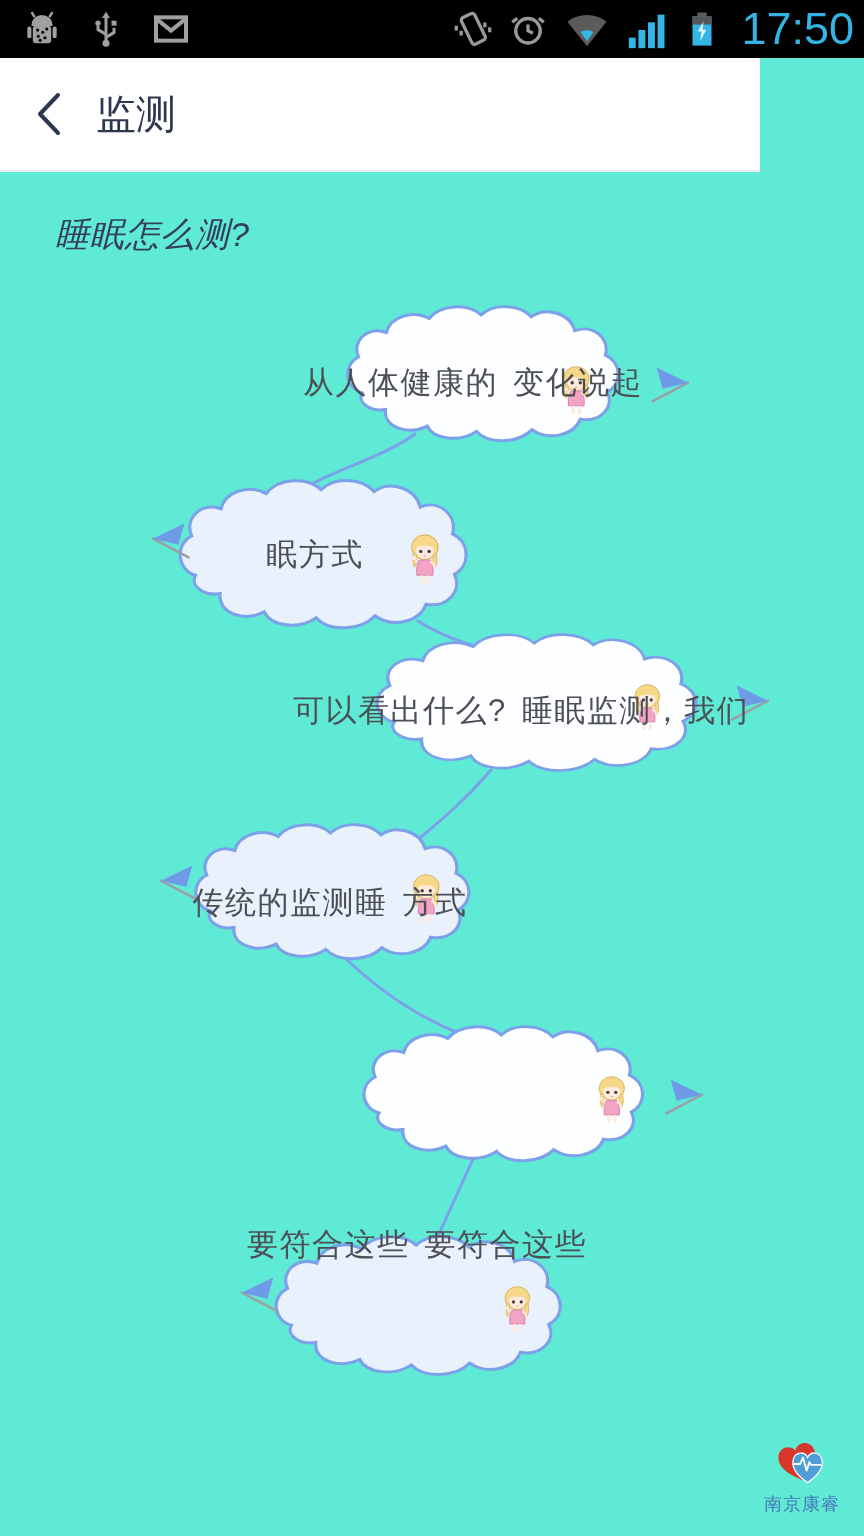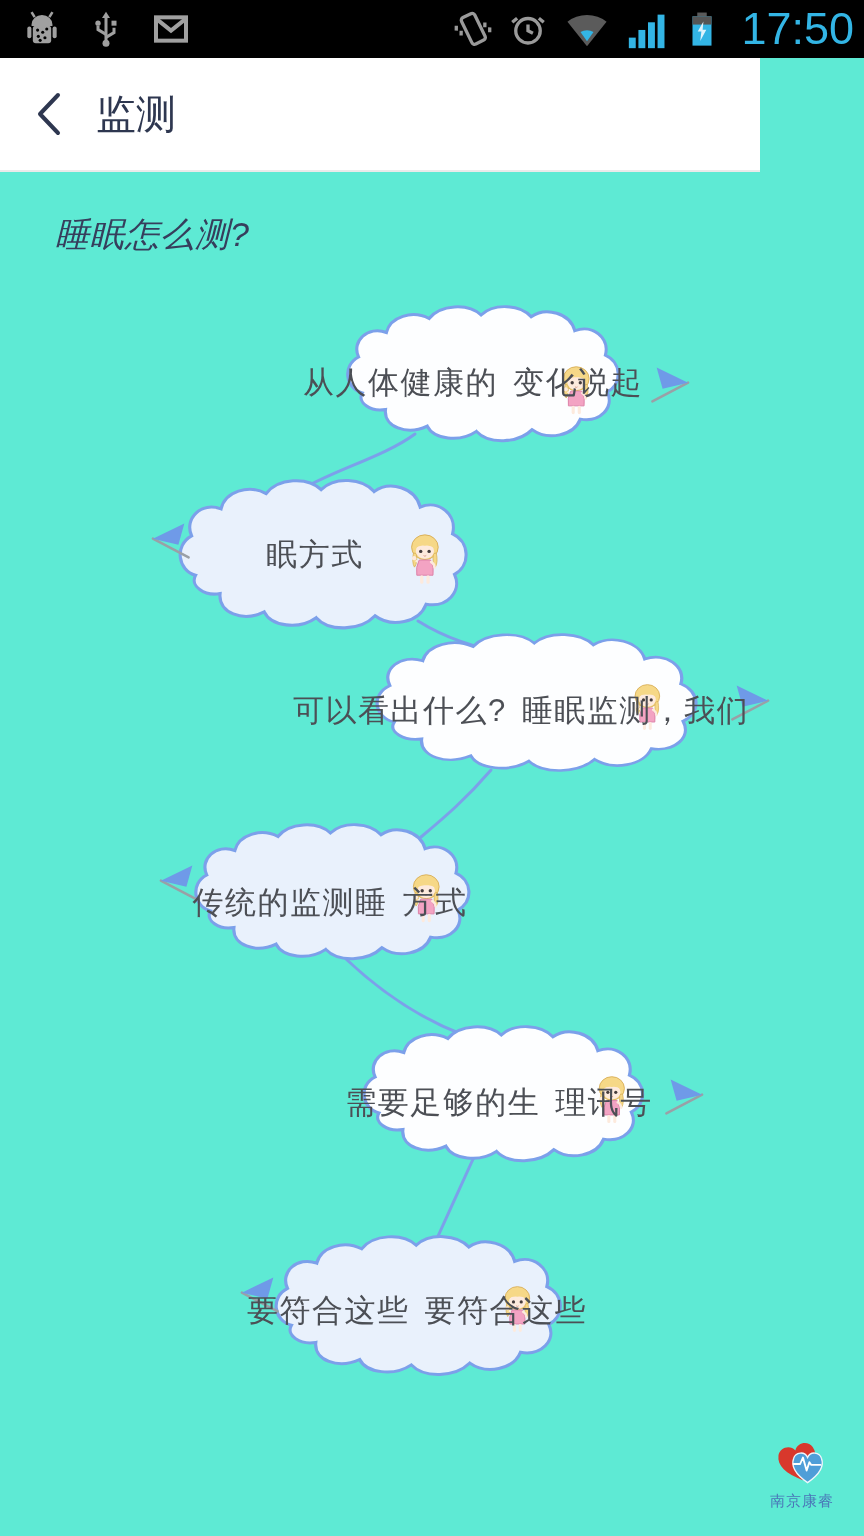--- a/index.html
+++ b/index.html
@@ -28,21 +28,21 @@
   .diagram-svg{ position:absolute; left:0; top:0; width:864px; height:1536px; }
 
   .bubble{ position:absolute; height:104px; display:flex; flex-direction:row; align-items:center;
            justify-content:center; gap:15px; font-size:31px; color:#4c4f55; letter-spacing:1.5px;
            cursor:pointer; z-index:3; }
   .bubble span{ line-height:1; white-space:nowrap; }
 
   
   .footer{ position:absolute; left:752px; top:1438px; width:100px; display:flex; flex-direction:column;
            align-items:center; z-index:3; }
-  .brand-name{ font-size:15px; color:#4a76b8; margin-top:2px; letter-spacing:1px; }
+  .brand-name{ font-size:18px; color:#4a76b8; margin-top:2px; letter-spacing:1px; }
 </style>
 </head>
 <body>
 
 <div class="screen">
 
   <div class="status-bar">
     <div class="sb-left">
       <svg width="44" height="46" viewBox="0 0 24 24">
         <g stroke="#a0a0a0" stroke-width="1.4" fill="#a0a0a0">
@@ -203,25 +203,21 @@
     <span>眠方式</span>
   </div>
   <div class="bubble" style="left:391px;top:658px;width:260px;">
     <span>可以看出什么?</span>
     <span>睡眠监测，我们</span>
   </div>
   <div class="bubble" style="left:210px;top:850px;width:240px;">
     <span>传统的监测睡</span>
     <span>方式</span>
   </div>
-  <div class="bubble" style="left:379px;top:1050px;width:240px;">
-    <span>需要足够的生</span>
-    <span>理讯号</span>
-  </div>
-  <div class="bubble" style="left:297px;top:1258px;width:240px;">
+  <div class="bubble" style="left:297px;top:1192px;width:240px;">
     <span>要符合这些</span>
     <span>要符合这些</span>
   </div>
 
   <div class="footer">
     <svg width="56" height="52" viewBox="0 0 60 56">
       <path transform="rotate(-14 26 26)" d="M26 46 C 10 35 3 24 7 14 C 10 6 22 5 26 13 C 30 5 42 6 45 14 C 49 24 42 35 26 46 Z" fill="#d8382c"></path>
       <g transform="translate(15,11)">
         <path d="M21 37 C 8 28 3 19 6 11 C 8 4 18 3 21 10 C 24 3 34 4 36 11 C 39 19 34 28 21 37 Z" fill="#4f9ed8" stroke="#eef6fc" stroke-width="1.5"></path>
         <polyline points="6,17 13,17 16,10 20,24 23,15 25,18 35,18" fill="none" stroke="#ffffff" stroke-width="2" stroke-linejoin="round" stroke-linecap="round"></polyline>

